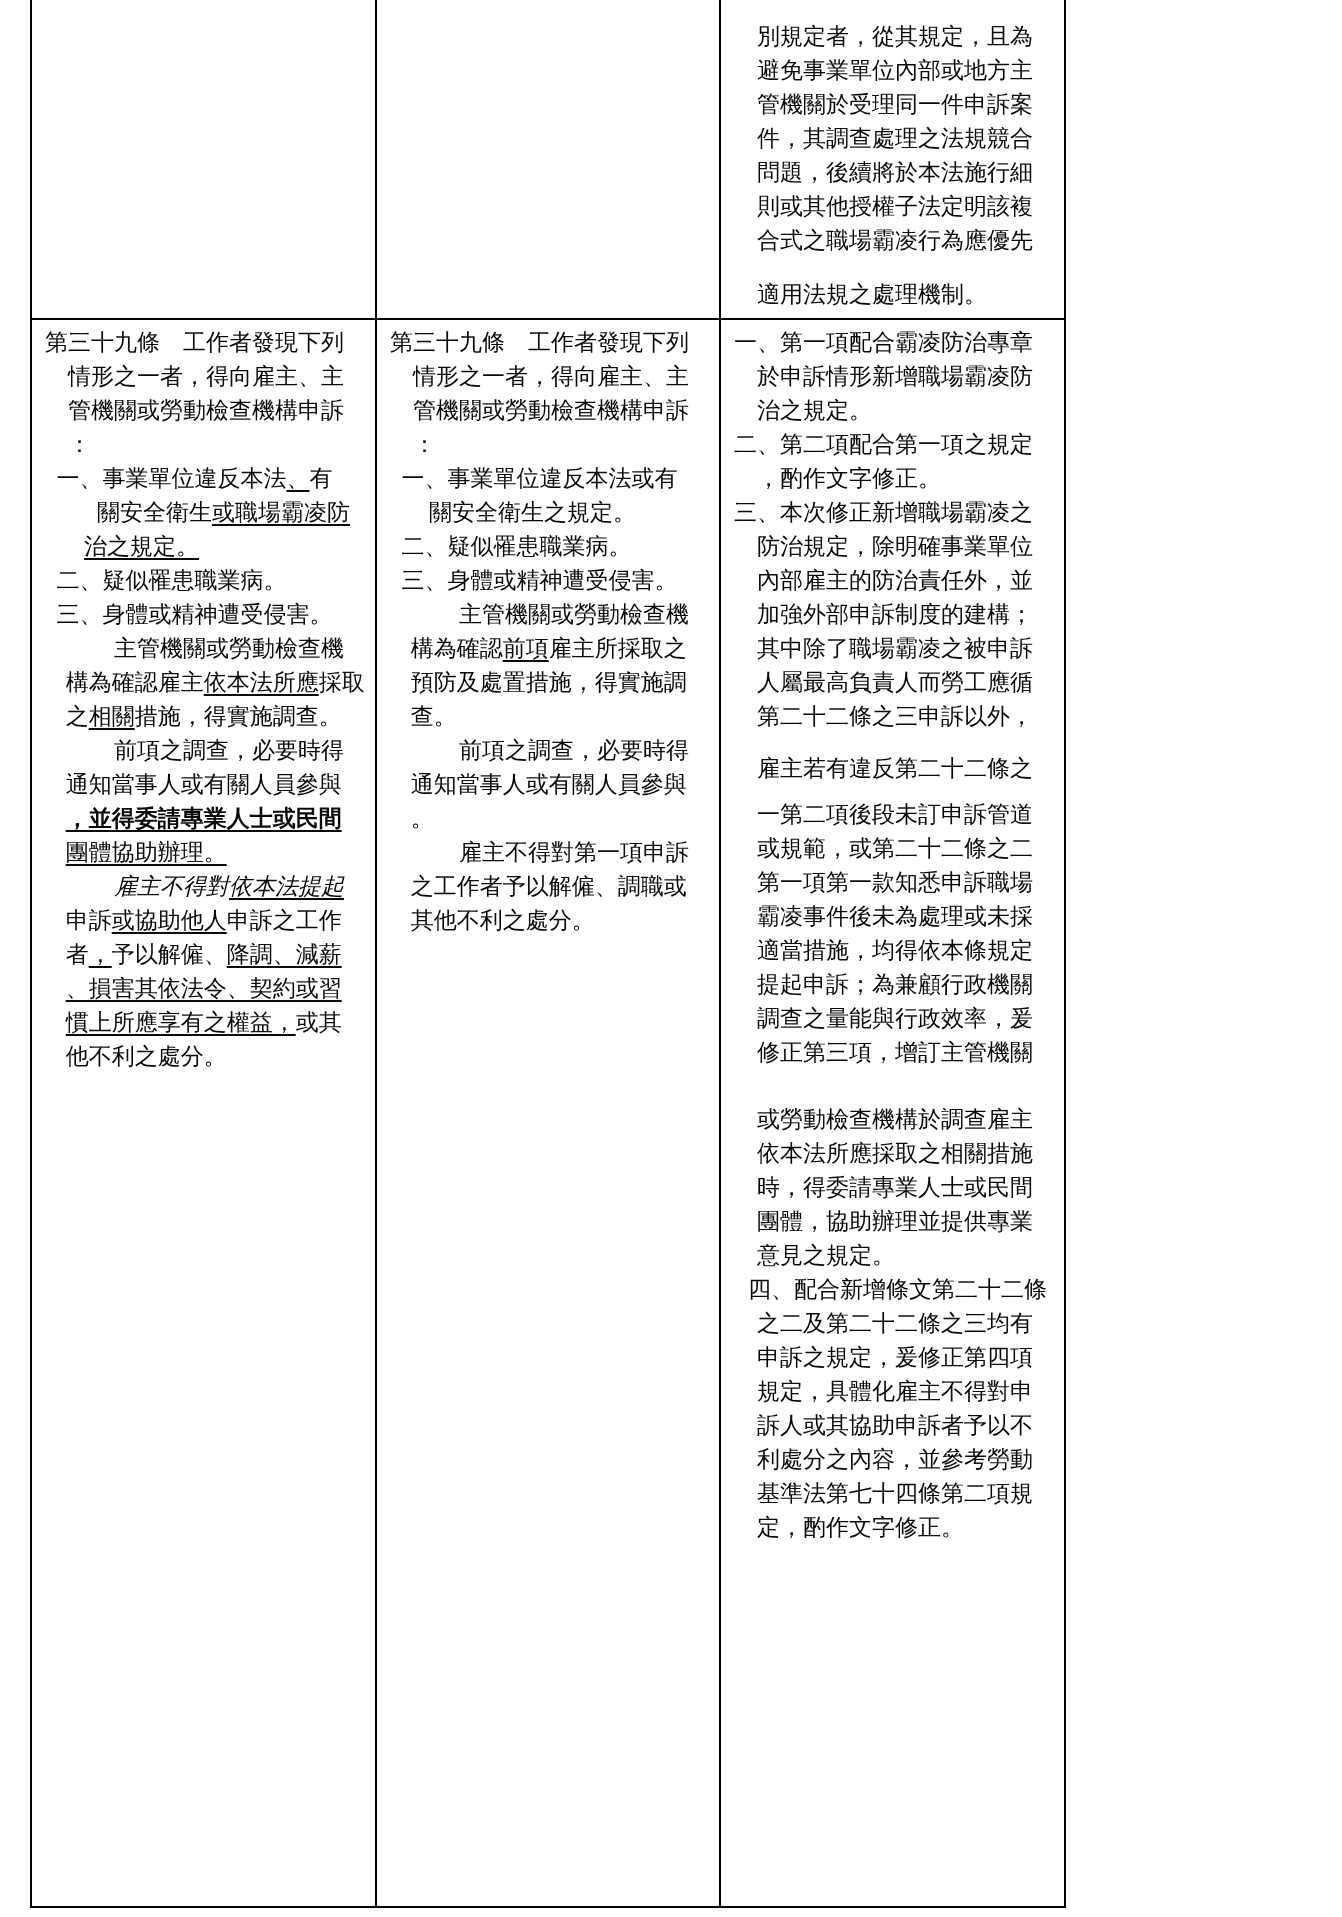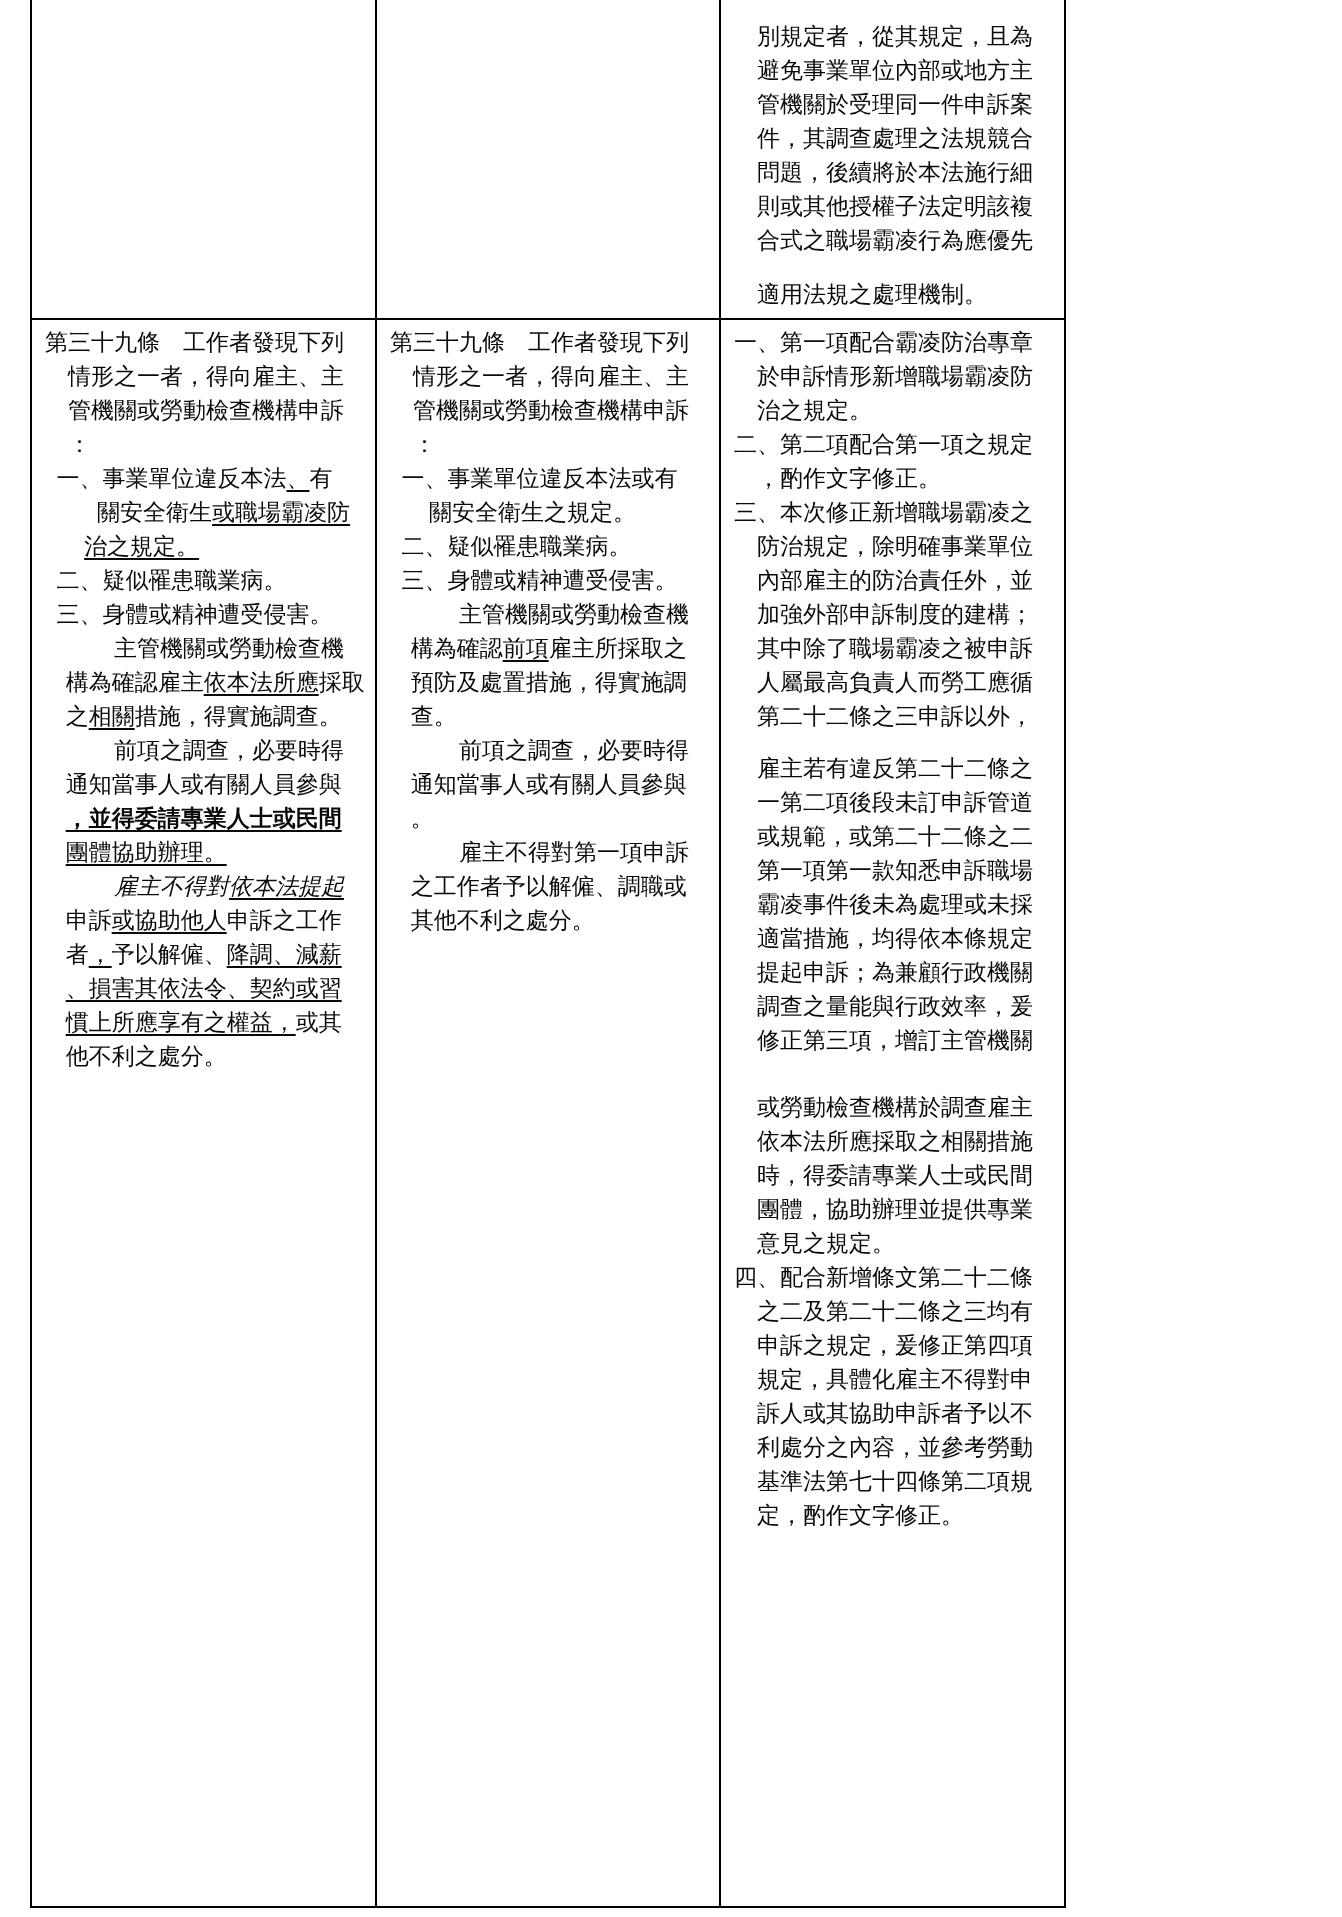--- a/index.html
+++ b/index.html
@@ -124,34 +124,34 @@
             <div class="line" style="padding-left: 0em;"><span>二、第二項配合第一項之規定</span></div>
             <div class="line" style="padding-left: 1em;"><span>，酌作文字修正。</span></div>
             <div class="line" style="padding-left: 0em;"><span>三、本次修正新增職場霸凌之</span></div>
             <div class="line" style="padding-left: 1em;"><span>防治規定，除明確事業單位</span></div>
             <div class="line" style="padding-left: 1em;"><span>內部雇主的防治責任外，並</span></div>
             <div class="line" style="padding-left: 1em;"><span>加強外部申訴制度的建構；</span></div>
             <div class="line" style="padding-left: 1em;"><span>其中除了職場霸凌之被申訴</span></div>
             <div class="line" style="padding-left: 1em;"><span>人屬最高負責人而勞工應循</span></div>
             <div class="line" style="padding-left: 1em;"><span>第二十二條之三申訴以外，</span></div>
             <div class="line" style="padding-left: 1em; margin-top: 18px;"><span>雇主若有違反第二十二條之</span></div>
-            <div class="line" style="padding-left: 1em;"><span>一第二項後段未訂申訴管道</span></div>
+            <div class="line" style="padding-left: 1em; margin-top: 12px;"><span>一第二項後段未訂申訴管道</span></div>
             <div class="line" style="padding-left: 1em;"><span>或規範，或第二十二條之二</span></div>
             <div class="line" style="padding-left: 1em;"><span>第一項第一款知悉申訴職場</span></div>
             <div class="line" style="padding-left: 1em;"><span>霸凌事件後未為處理或未採</span></div>
             <div class="line" style="padding-left: 1em;"><span>適當措施，均得依本條規定</span></div>
             <div class="line" style="padding-left: 1em;"><span>提起申訴；為兼顧行政機關</span></div>
             <div class="line" style="padding-left: 1em;"><span>調查之量能與行政效率，爰</span></div>
             <div class="line" style="padding-left: 1em;"><span>修正第三項，增訂主管機關</span></div>
             <div class="line" style="padding-left: 1em; margin-top: 33px;"><span>或勞動檢查機構於調查雇主</span></div>
             <div class="line" style="padding-left: 1em;"><span>依本法所應採取之相關措施</span></div>
             <div class="line" style="padding-left: 1em;"><span>時，得委請專業人士或民間</span></div>
             <div class="line" style="padding-left: 1em;"><span>團體，協助辦理並提供專業</span></div>
             <div class="line" style="padding-left: 1em;"><span>意見之規定。</span></div>
-            <div class="line" style="padding-left: 0em;"><span>四、配合新增條文第二十二條</span></div>
+            <div class="line" style="padding-left: 0em; margin-left: 14px;"><span>四、配合新增條文第二十二條</span></div>
             <div class="line" style="padding-left: 1em;"><span>之二及第二十二條之三均有</span></div>
             <div class="line" style="padding-left: 1em;"><span>申訴之規定，爰修正第四項</span></div>
             <div class="line" style="padding-left: 1em;"><span>規定，具體化雇主不得對申</span></div>
             <div class="line" style="padding-left: 1em;"><span>訴人或其協助申訴者予以不</span></div>
             <div class="line" style="padding-left: 1em;"><span>利處分之內容，並參考勞動</span></div>
             <div class="line" style="padding-left: 1em;"><span>基準法第七十四條第二項規</span></div>
             <div class="line" style="padding-left: 1em;"><span>定，酌作文字修正。</span></div>
           </td>
       </tr>
     </tbody>

